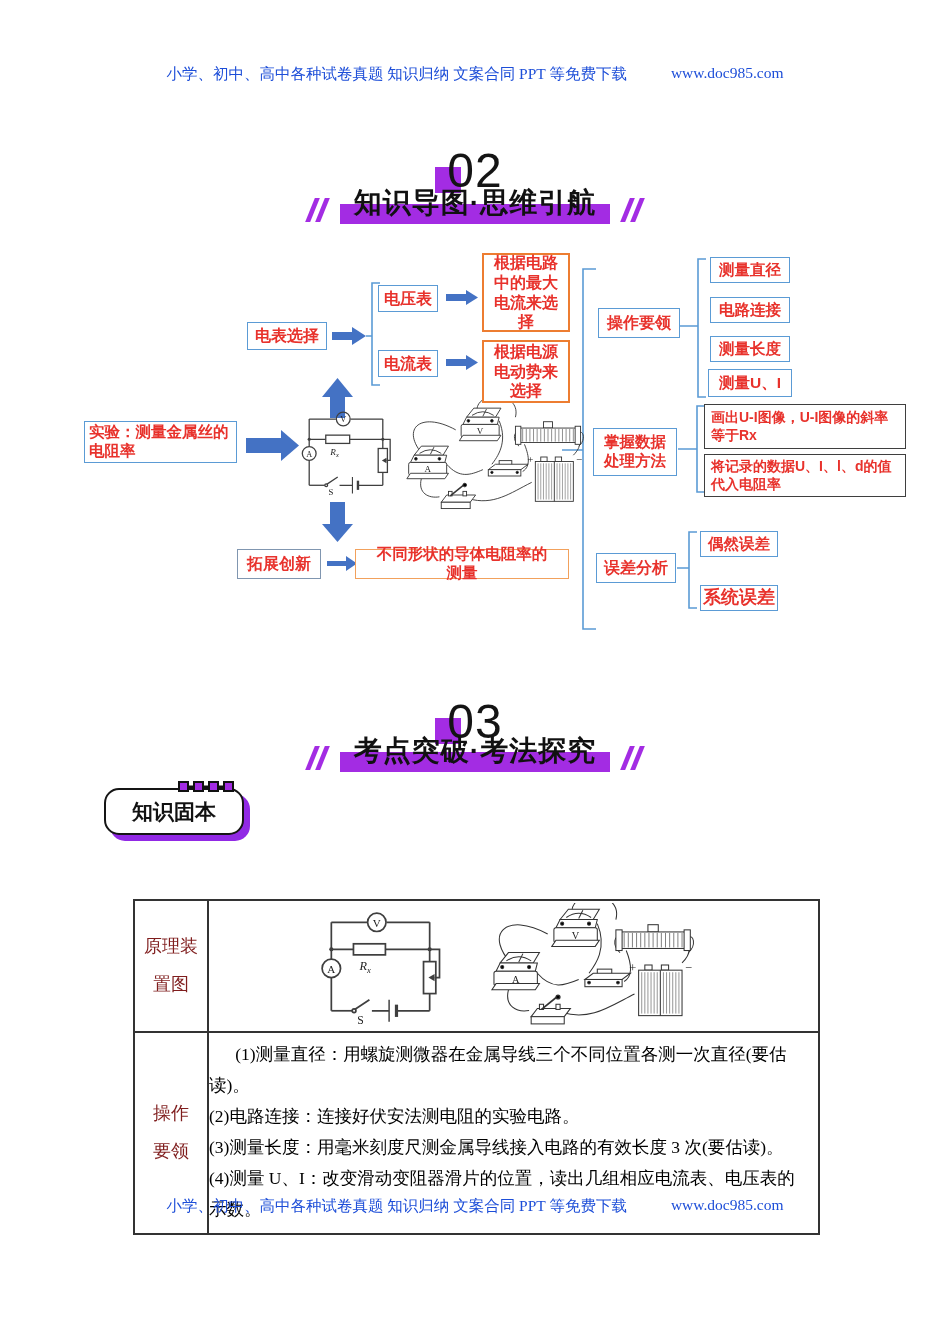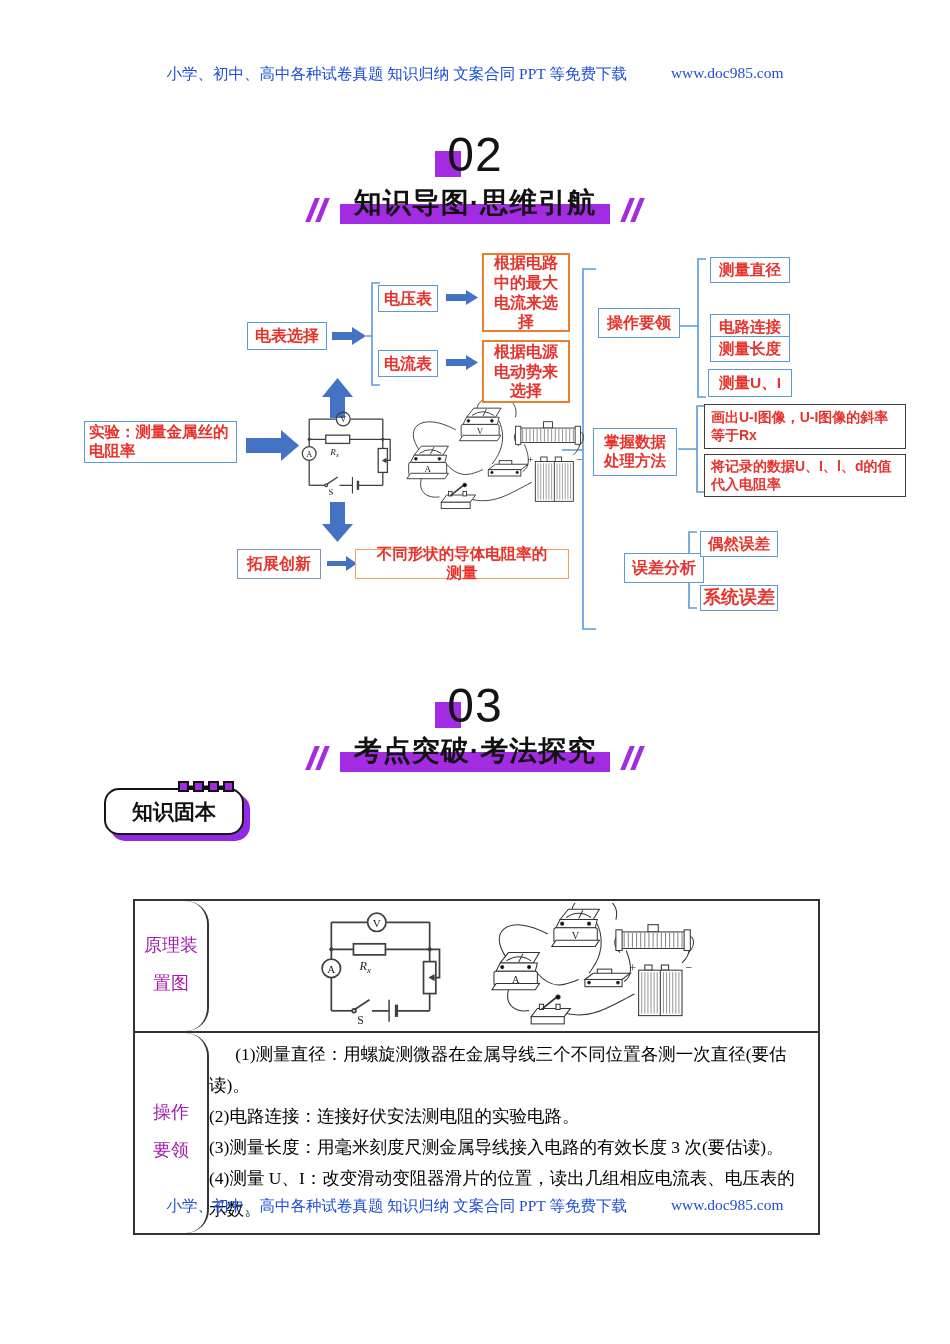--- a/index.html
+++ b/index.html
@@ -12,21 +12,21 @@
   
   .hf {
     position:absolute; left:0; width:100%；;
     width:100%; display:flex; justify-content:center; gap:44px;
     font-family:"Liberation Serif", serif; font-size:15.5px; color:#1d4ed8;
   }
   
   .sec-num-wrap { position:absolute; width:100%; text-align:center; }
   .sec-num {
     position:relative; display:inline-block; z-index:0;
-    font-size:48px; line-height:1; color:#141414; letter-spacing:1px;
+    font-size:48px; line-height:1; color:#141414; letter-spacing:1px;margin-top:16px;
   }
   .num-square { position:absolute; left:-12px; bottom:2px; width:26px; height:26px; background:#A32CE3; z-index:-1; }
   .sec-title-wrap { position:absolute; width:100%; text-align:center; }
   .bar-wrap { position:relative; display:inline-block; padding:0 10px; }
   .bar { position:absolute; left:-4px; right:-4px; bottom:-2px; height:20px; background:#A32CE3; }
   .bar-text { position:relative; z-index:1; font-size:28px; font-weight:700; color:#111; letter-spacing:1px; }
   .slashes { position:absolute; bottom:0; display:flex; gap:5px; }
   .slashes.left { left:-34px; } .slashes.right { right:-34px; }
   .slash { width:5px; height:24px; background:#A32CE3; transform:skewX(-22deg); }
   
@@ -52,22 +52,22 @@
   .badge-tabs::before { content:""; position:absolute; left:2px; right:2px; top:50%; height:3px; background:#111; transform:translateY(-50%); }
   .badge-tab { position:relative; width:11px; height:11px; background:#A32CE3; border:2px solid #111; }
   
   .kp-heading { position:absolute; left:88px; top:855px; font-size:20px; font-weight:700; color:#7030A0; }
   
   .ktable { position:absolute; left:133px; top:899px; width:687px; border:2px solid #333; background:transparent; }
   .kt-row { display:flex; }
   .kt-row + .kt-row { border-top:2px solid #333; }
   .kt-label {
     width:74px; border-right:2px solid #333; display:flex; align-items:center; justify-content:center;
-    text-align:center; font-family:Liberation Mono, monospace; font-size:18px; color:#a21caf;
-    white-space:pre-line; line-height:2.1;border-radius:23px;
+    text-align:center; font-family:Liberation Sans, sans-serif; font-size:18px; color:#7f1d1d;
+    white-space:pre-line; line-height:2.1;
   }
   .kt-content { flex:1; }
   .kt-content.imgcell { height:128px; }
   .kt-content.textcell { padding:6px 14px 8px 0; font-family:"Liberation Serif", serif; font-size:17.5px; line-height:31px; color:#000; }
   .kt-content.textcell p { margin:0; }
   .kt-content.textcell p.first { text-indent:1.5em; }
   svg.overlay { position:absolute; left:0; top:0; pointer-events:none; }
 </style>
 </head>
 <body>
@@ -251,27 +251,27 @@
   </svg>
 
   <div class="mm-box mm-left" style="left:84px;top:421px;width:153px;height:42px;font-size:15.5px;padding:0 4px">实验：测量金属丝的电阻率</div>
   <div class="mm-box" style="left:247px;top:322px;width:80px;height:28px">电表选择</div>
   <div class="mm-box" style="left:378px;top:285px;width:60px;height:27px">电压表</div>
   <div class="mm-box" style="left:378px;top:350px;width:60px;height:27px">电流表</div>
   <div class="mm-box mm-orange" style="left:482px;top:340px;width:88px;height:63px">根据电源电动势来选择</div>
   <div class="mm-box mm-orange" style="left:482px;top:253px;width:88px;height:79px">根据电路中的最大电流来选择</div>
   <div class="mm-box" style="left:598px;top:308px;width:82px;height:30px">操作要领</div>
   <div class="mm-box" style="left:710px;top:257px;width:80px;height:26px;font-size:15.5px">测量直径</div>
-  <div class="mm-box" style="left:710px;top:314px;width:80px;height:26px;font-size:15.5px">电路连接</div>
+  <div class="mm-box" style="left:710px;top:297px;width:80px;height:26px;font-size:15.5px">电路连接</div>
   <div class="mm-box" style="left:710px;top:336px;width:80px;height:26px;font-size:15.5px">测量长度</div>
   <div class="mm-box" style="left:708px;top:369px;width:84px;height:28px;font-size:15.5px">测量U、I</div>
   <div class="mm-box" style="left:593px;top:428px;width:84px;height:48px;font-size:15.5px;padding:0 4px">掌握数据处理方法</div>
   <div class="mm-box mm-dark" style="left:704px;top:404px;width:202px;height:45px">画出U-I图像，U-I图像的斜率等于Rx</div>
   <div class="mm-box mm-dark" style="left:704px;top:454px;width:202px;height:43px">将记录的数据U、I、l、d的值代入电阻率</div>
-  <div class="mm-box" style="left:624px;top:553px;width:80px;height:30px">误差分析</div>
+  <div class="mm-box" style="left:596px;top:553px;width:80px;height:30px">误差分析</div>
   <div class="mm-box" style="left:700px;top:531px;width:78px;height:26px;font-size:15.5px">偶然误差</div>
   <div class="mm-box" style="left:700px;top:585px;width:78px;height:26px;font-size:18px">系统误差</div>
   <div class="mm-box mm-gray" style="left:237px;top:549px;width:84px;height:30px">拓展创新</div>
   <div class="mm-box mm-orange-light" style="left:355px;top:549px;width:214px;height:30px;padding:0 16px;font-size:15.5px">不同形状的导体电阻率的测量</div>
 
   <div class="sec-num-wrap" style="top:682px">
     <span class="sec-num"><span class="num-square"></span><span>03</span></span>
   </div>
   <div class="sec-title-wrap" style="top:732px">
     <span class="bar-wrap">

